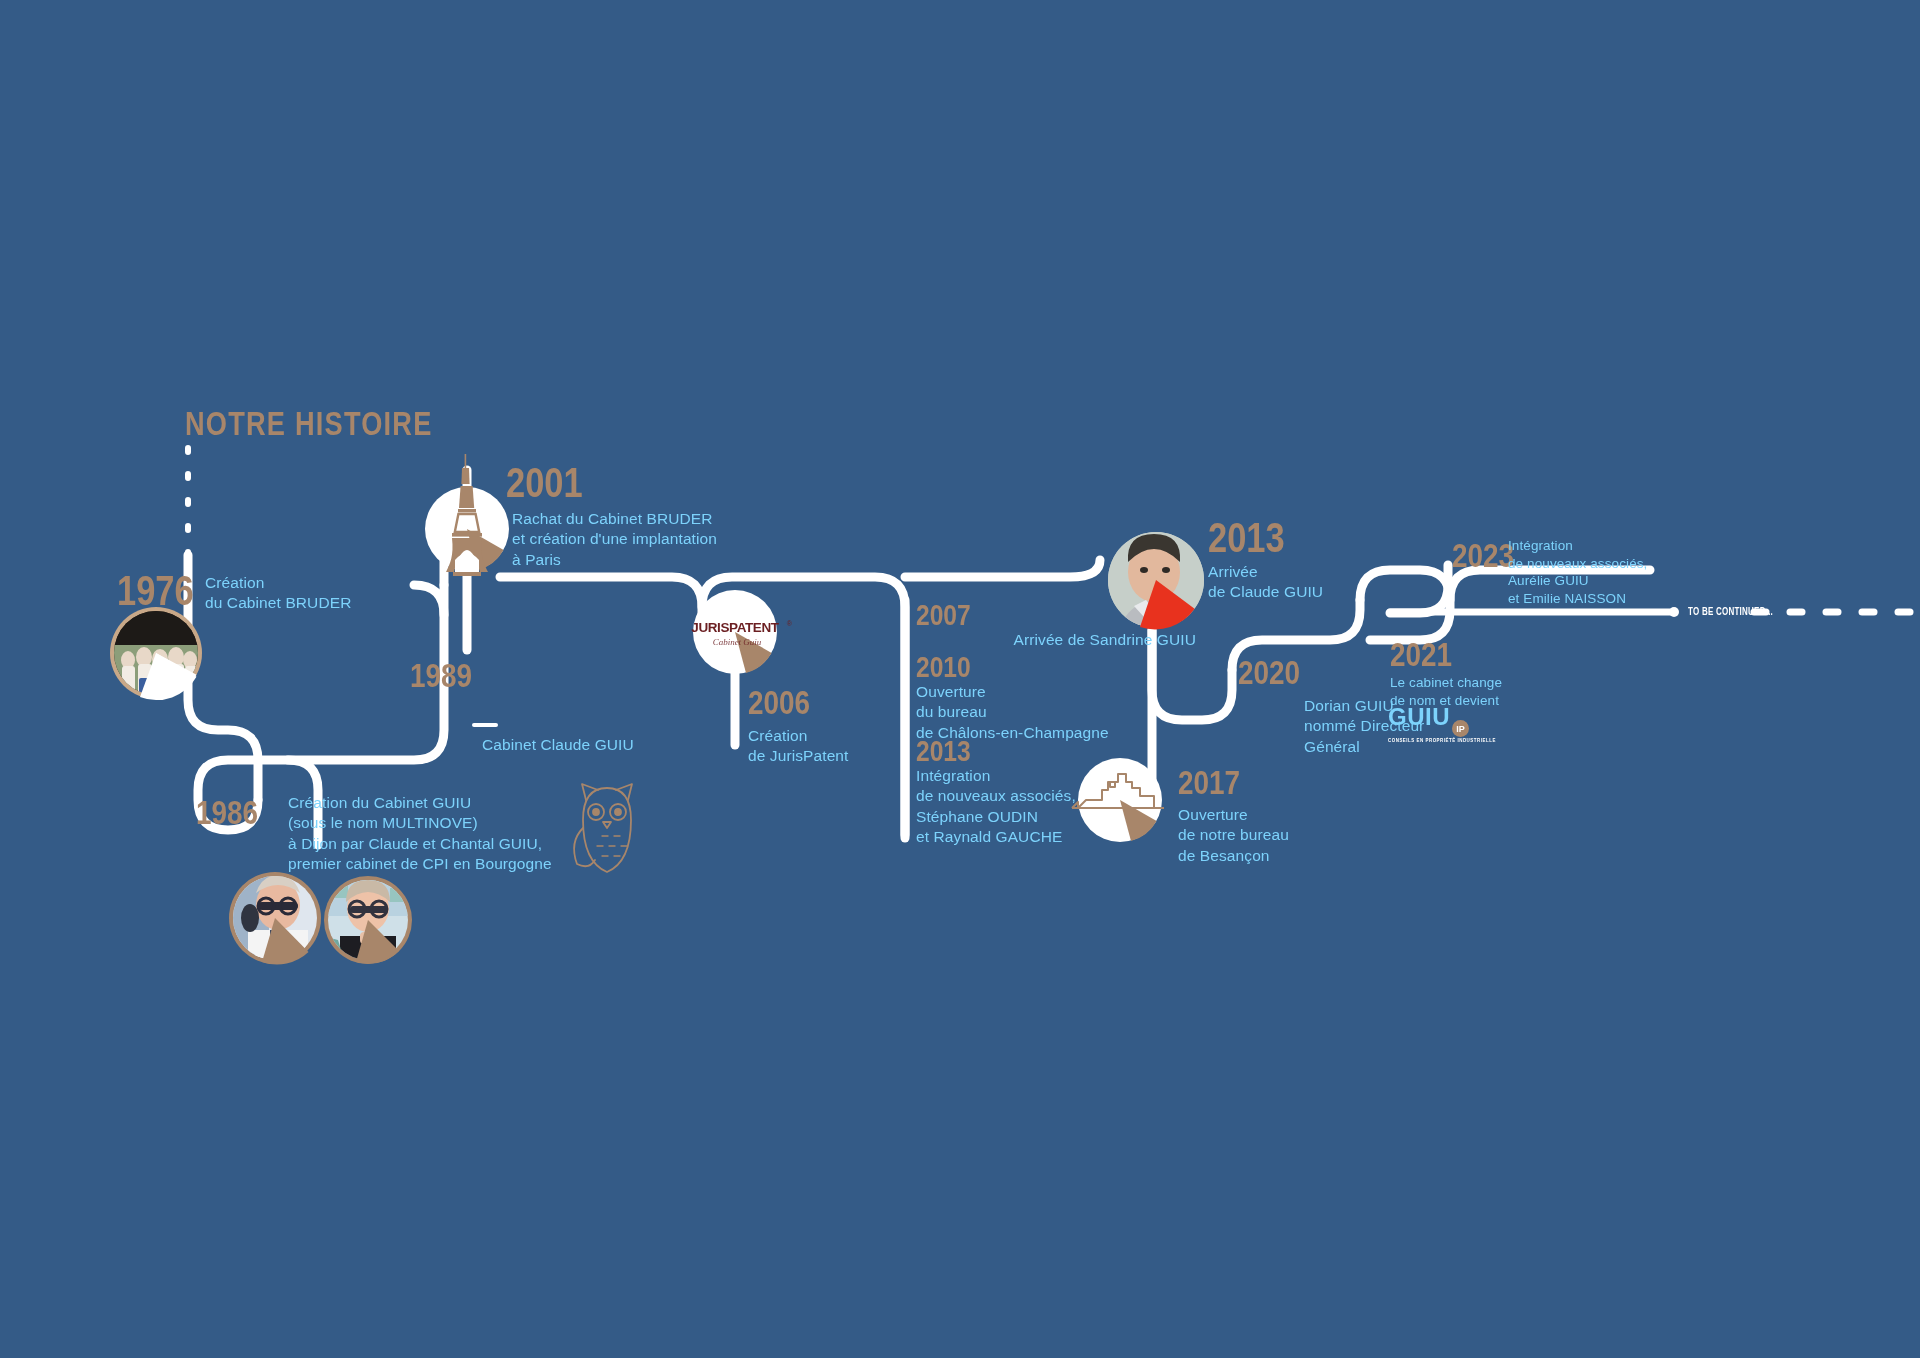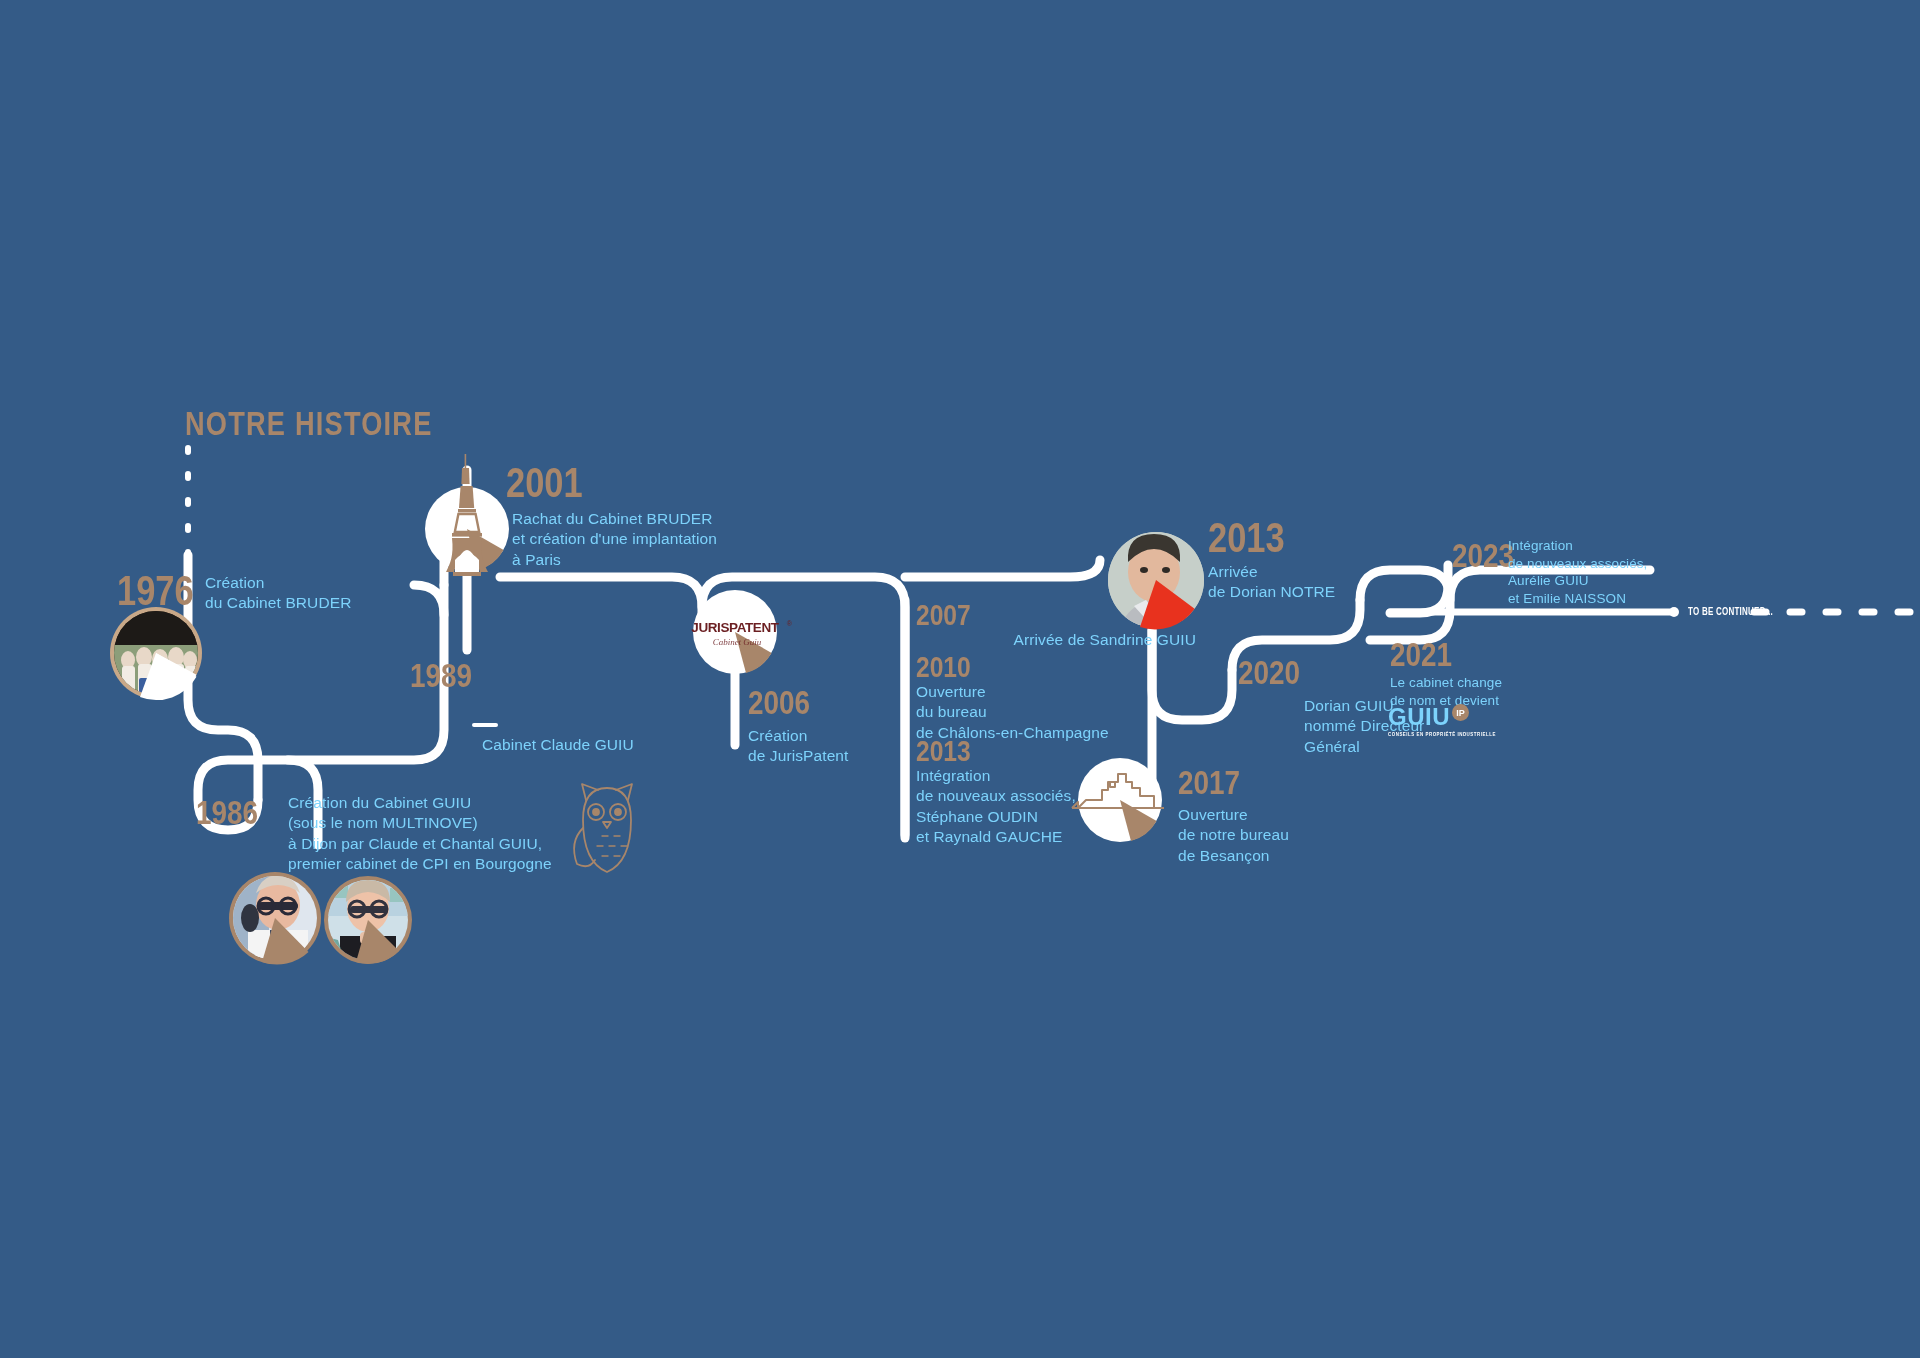--- a/index.html
+++ b/index.html
@@ -377,21 +377,21 @@
 de Châlons-en-Champagne</div>
 
   <div class="abs year sm" style="left:916px; top:736px;">2013</div>
   <div class="abs body-text" style="left:916px; top:766px; width:280px;">Intégration
 de nouveaux associés,
 Stéphane OUDIN
 et Raynald GAUCHE</div>
 
   <div class="abs year big" style="left:1208px; top:517px;">2013</div>
   <div class="abs body-text" style="left:1208px; top:562px; width:230px;">Arrivée
-de Dorian NOTRE</div>
+de Claude GUIU</div>
 
   <div class="abs year mid" style="left:1178px; top:765px;">2017</div>
   <div class="abs body-text" style="left:1178px; top:805px; width:220px;">Ouverture
 de notre bureau
 de Besançon</div>
 
   <div class="abs year mid" style="left:1238px; top:655px;">2020</div>
   <div class="abs body-text" style="left:1304px; top:696px; width:220px;">Dorian GUIU
 nommé Directeur
 Général</div>
@@ -399,21 +399,21 @@
   <div class="abs year mid" style="left:1390px; top:637px;">2021</div>
   <div class="abs body-text sm" style="left:1390px; top:674px; width:200px;">Le cabinet change
 de nom et devient</div>
 
   <div class="abs" style="left:1388px; top:703px;">
     <div style="display:flex; align-items:flex-start;">
       <span style="font-family:'Liberation Sans',sans-serif; font-weight:bold;
                    font-size:24px; color:#7dd3fc; letter-spacing:0.5px;">GUIU</span>
       <span style="display:inline-flex; align-items:center; justify-content:center;
                    width:17px; height:17px; border-radius:50%; background:#a8866a;
-                   color:#ffffff; font-size:9px; font-weight:bold; margin-left:2px; margin-top:1px;">IP</span>
+                   color:#ffffff; font-size:9px; font-weight:bold; margin-left:2px; margin-top:17px;">IP</span>
     </div>
     <div style="font-family:'Liberation Sans Narrow','Liberation Sans',sans-serif;
                 font-size:4.6px; font-weight:bold; color:#ffffff; letter-spacing:0.55px;
                 transform:scaleX(0.96); transform-origin:left center; margin-top:1px;">CONSEILS EN PROPRIÉTÉ INDUSTRIELLE</div>
   </div>
 
   <div class="abs year mid" style="left:1452px; top:538px;">2023</div>
   <div class="abs body-text sm" style="left:1508px; top:537px; width:230px;">Intégration
 de nouveaux associés,
 Aurélie GUIU

